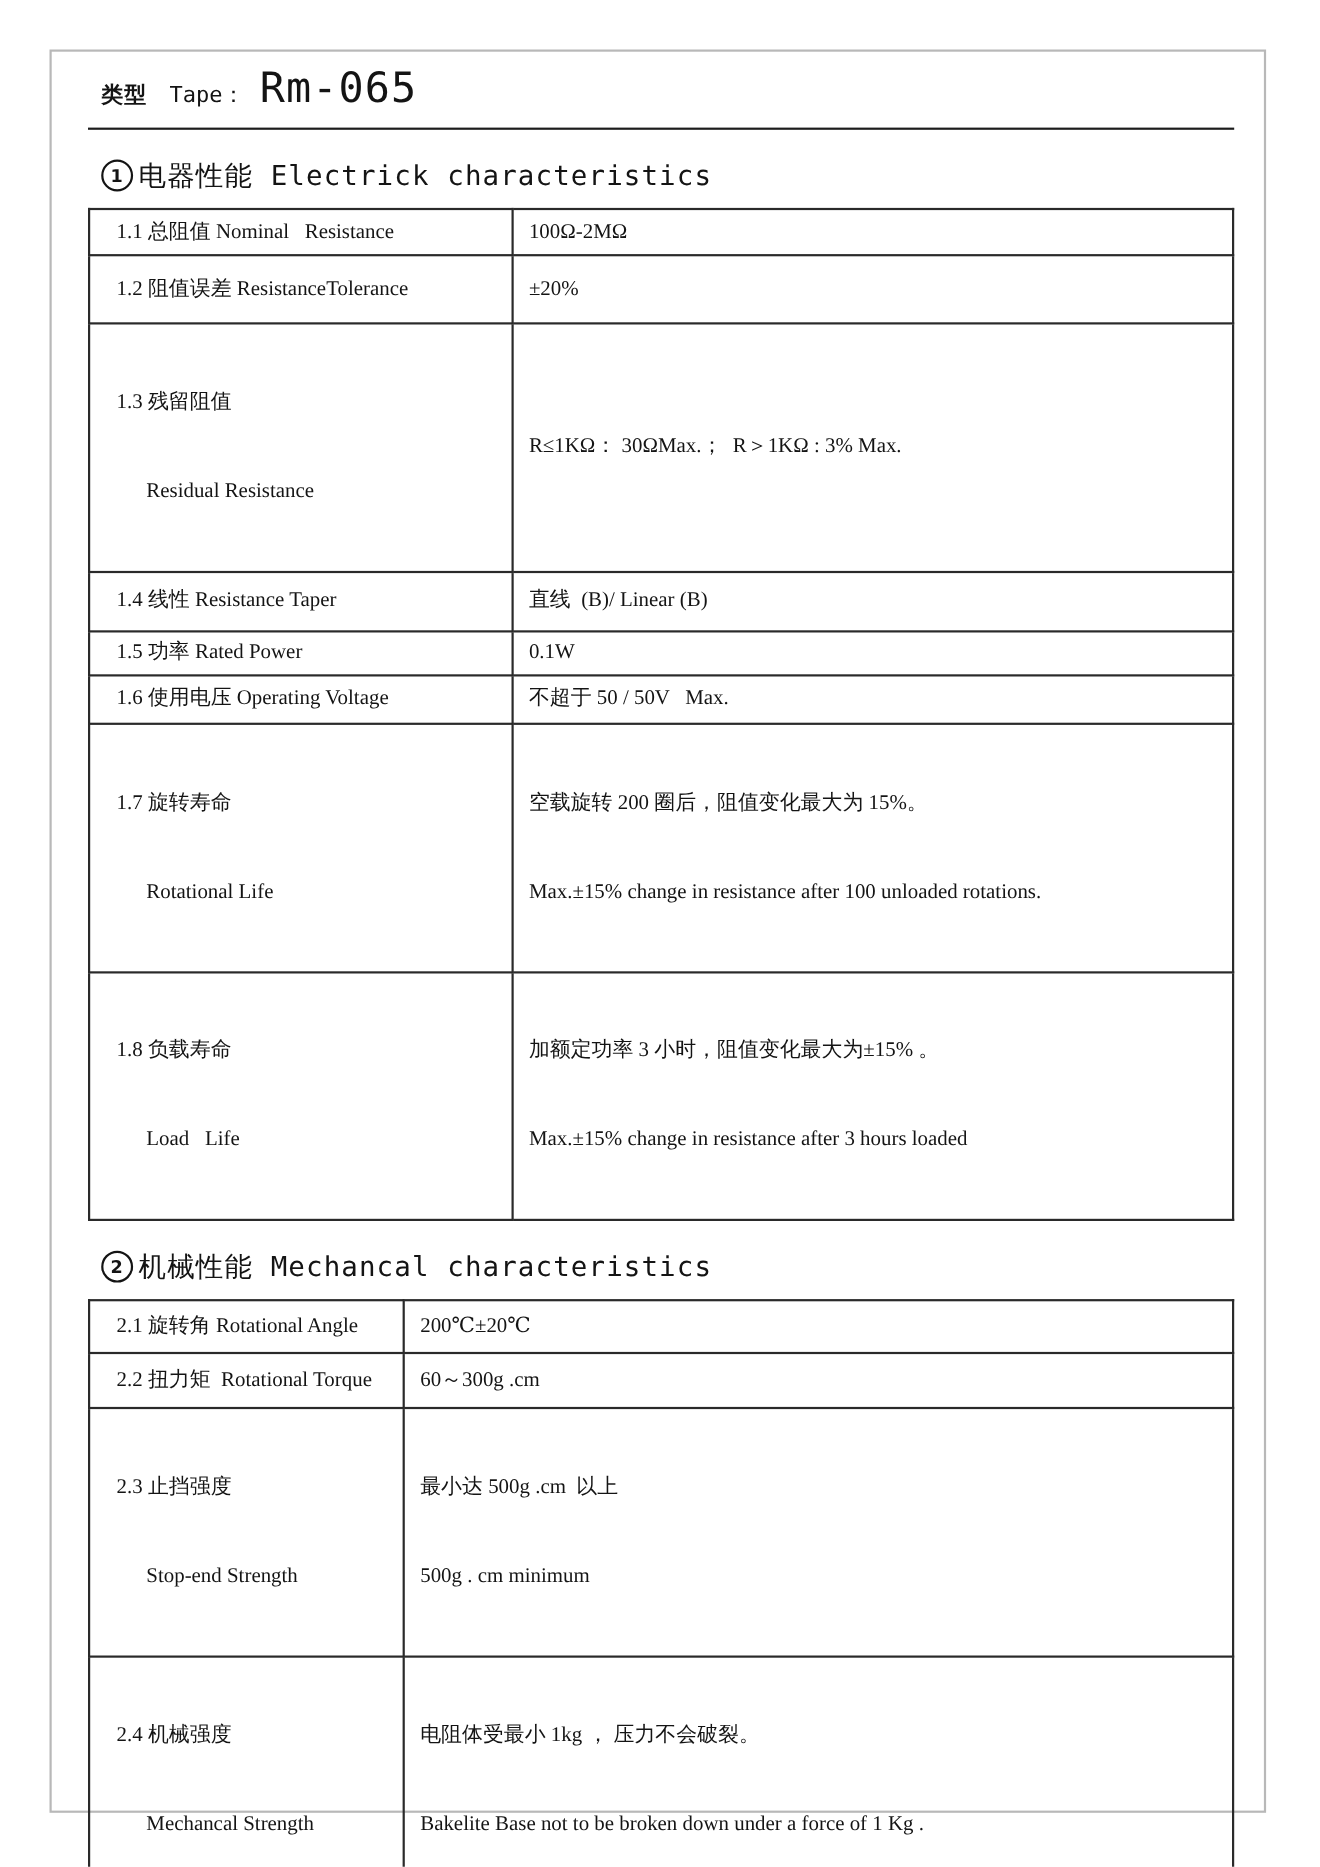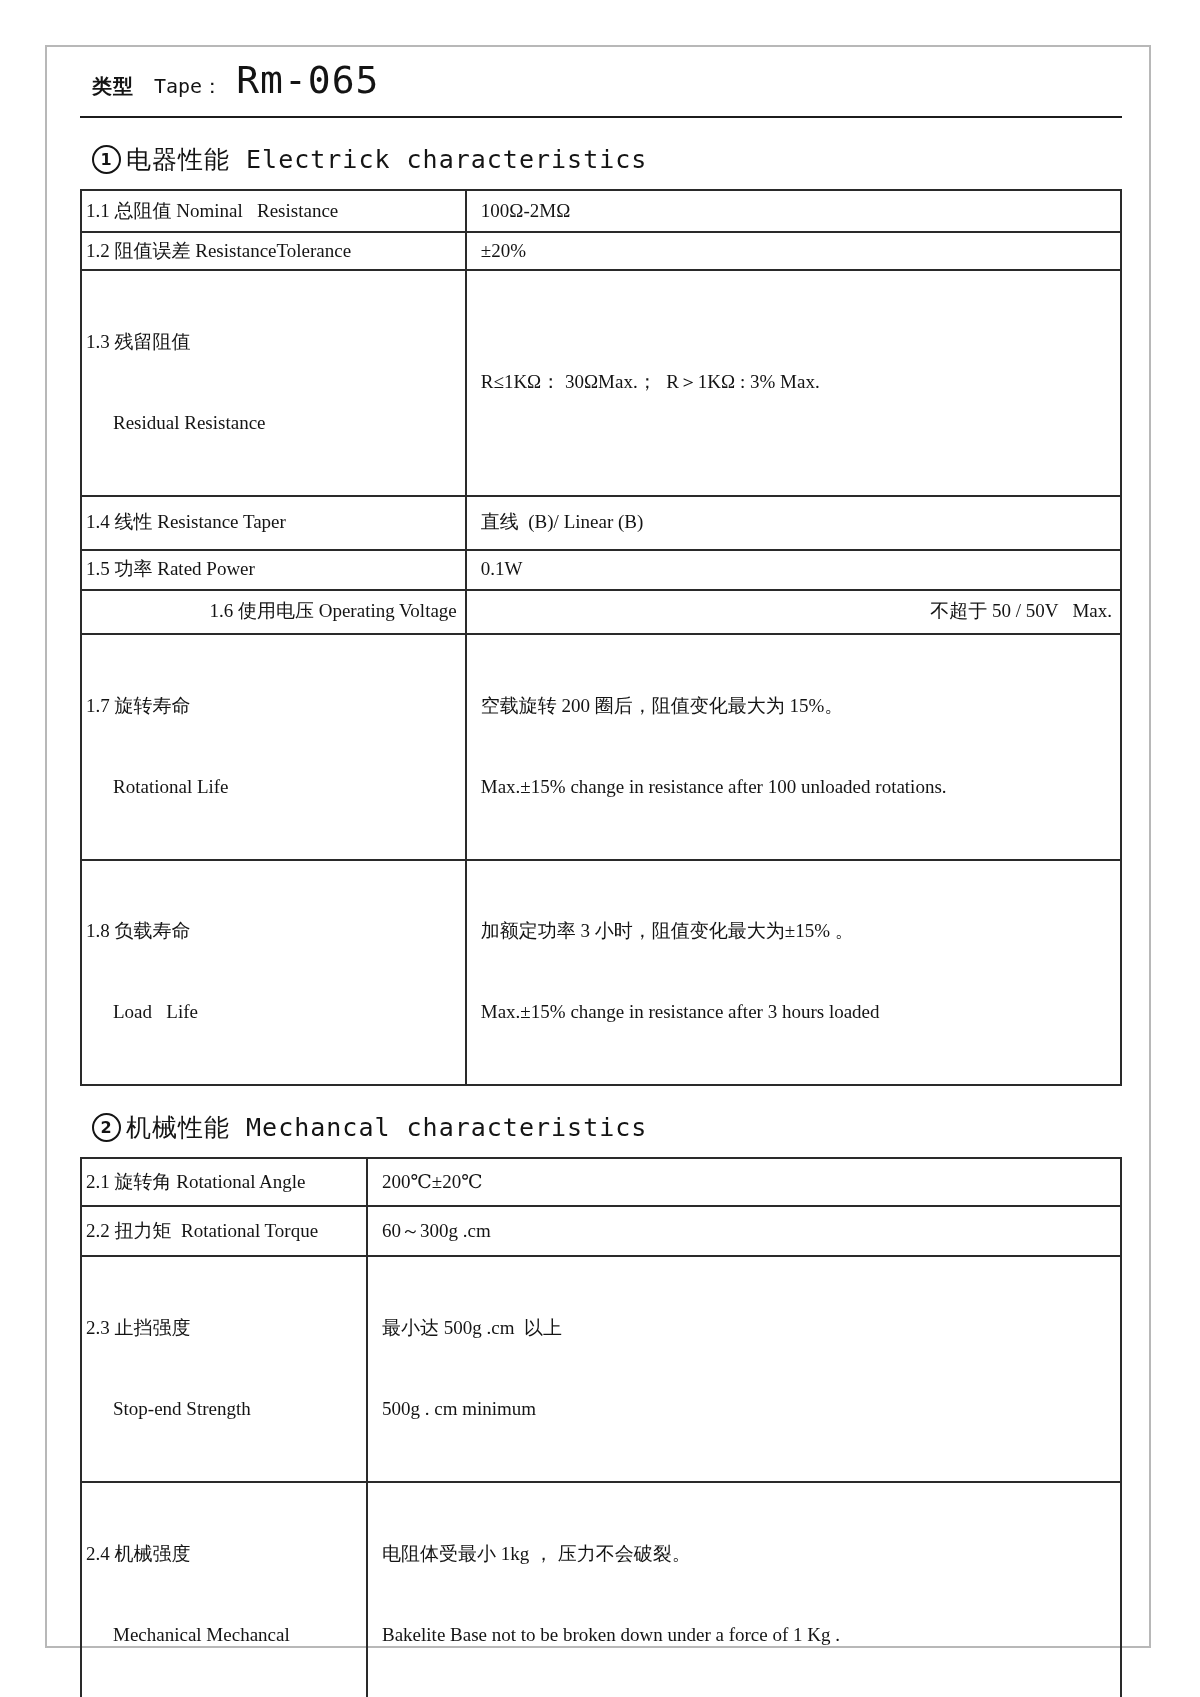--- a/index.html
+++ b/index.html
@@ -31,21 +31,21 @@
     display:inline-flex;align-items:center;justify-content:center;
     width:25px;height:25px;border:2px solid #141414;border-radius:50%;
     font-size:16px;font-weight:700;margin-right:5px;flex:0 0 auto;
     font-family:"DejaVu Sans",sans-serif;
   }
 
   
   table.spec{width:100%;border-collapse:collapse;table-layout:fixed;}
   table.spec td{
     border:2px solid #2a2a2a;font-size:19px;line-height:1.42;
-    padding:4px 8px 4px 4px;vertical-align:middle;white-space:pre-wrap;
+    padding:4px 8px 4px 24px;vertical-align:middle;white-space:pre-wrap;
   }
   table.spec td.val{padding-left:14px;}
   .l2{padding-left:27px;}
 </style>
 </head>
 <body>
 
 <div class="page-frame"></div>
 
 <div class="content">
@@ -64,40 +64,40 @@
   <table class="spec">
     <colgroup>
         <col style="width:37%">
         <col>
       </colgroup>
     <tbody>
         <tr style="height:42px;">
       <td><div>1.1 总阻值 Nominal   Resistance</div></td>
       <td class="val"><div>100Ω-2MΩ</div></td>
     </tr>
-    <tr style="height:38px;">
+    <tr style="height:62px;">
       <td><div>1.2 阻值误差 ResistanceTolerance</div></td>
       <td class="val"><div>±20%</div></td>
     </tr>
     <tr style="height:58px;">
       <td>
         <div>1.3 残留阻值</div>
         <div class="l2">Residual Resistance</div>
       </td>
       <td class="val"><div>R≤1KΩ： 30ΩMax.；  R＞1KΩ : 3% Max.</div></td>
     </tr>
     <tr style="height:54px;">
       <td><div>1.4 线性 Resistance Taper</div></td>
       <td class="val"><div>直线  (B)/ Linear (B)</div></td>
     </tr>
     <tr style="height:40px;">
       <td><div>1.5 功率 Rated Power</div></td>
       <td class="val"><div>0.1W</div></td>
     </tr>
-    <tr style="height:44px;text-align:right;">
+    <tr style="height:44px;">
       <td><div>1.6 使用电压 Operating Voltage</div></td>
       <td class="val"><div>不超于 50 / 50V   Max.</div></td>
     </tr>
     <tr style="height:60px;">
       <td>
         <div>1.7 旋转寿命</div>
         <div class="l2">Rotational Life</div>
       </td>
       <td class="val">
         <div>空载旋转 200 圈后，阻值变化最大为 15%。</div>
@@ -141,21 +141,21 @@
         <div class="l2">Stop-end Strength</div>
       </td>
       <td class="val">
         <div>最小达 500g .cm  以上</div>
         <div>500g . cm minimum</div>
       </td>
     </tr>
     <tr style="height:58px;">
       <td>
         <div>2.4 机械强度</div>
-        <div class="l2">Mechanical Mechancal</div>
+        <div class="l2">Mechancal Strength</div>
       </td>
       <td class="val">
         <div>电阻体受最小 1kg ， 压力不会破裂。</div>
         <div>Bakelite Base not to be broken down under a force of 1 Kg .</div>
       </td>
     </tr>
   </tbody>
     </table>
 
 </div>

